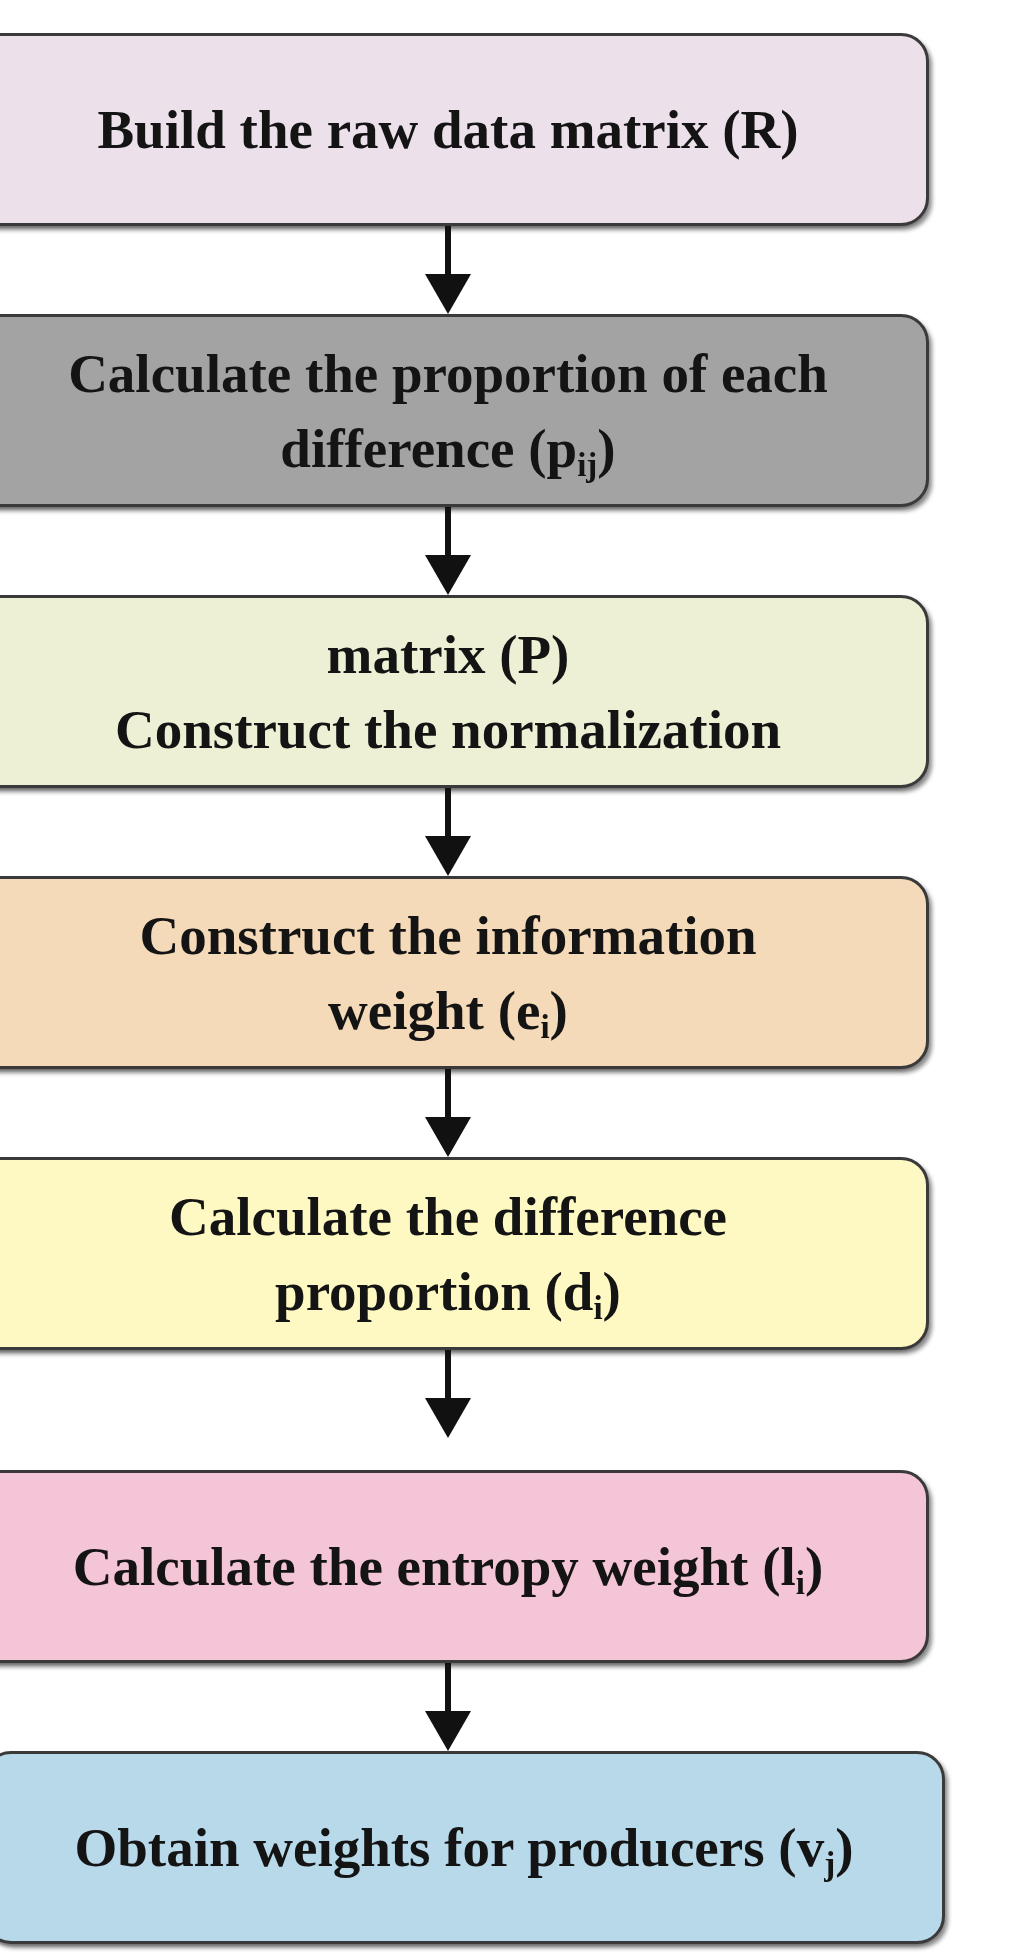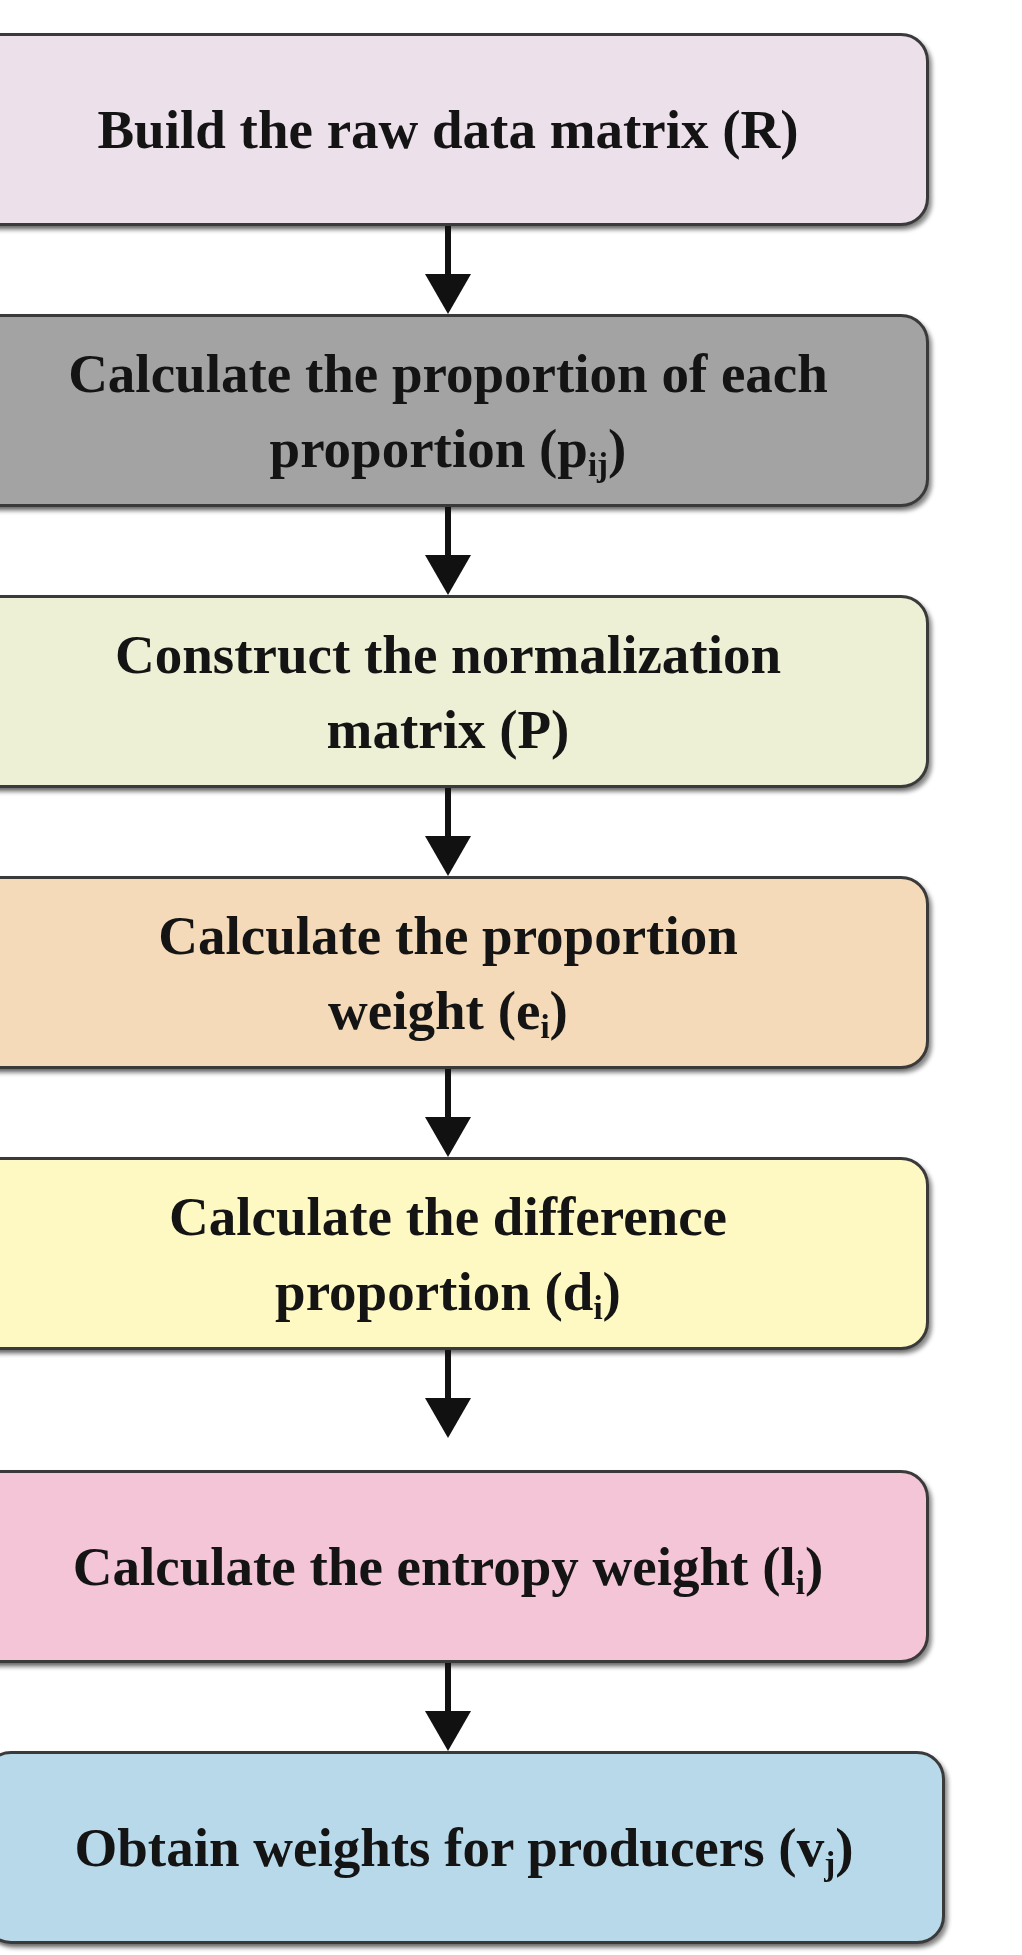--- a/index.html
+++ b/index.html
@@ -77,40 +77,40 @@
     <div class="flow-line"><span>Build the raw data matrix (R)</span><sub></sub><span></span></div>
   </div>
 
   <div class="flow-arrow">
     <div class="arrow-stem" style="background: rgb(17, 17, 17);"></div>
     <div class="arrow-head" style="border-top-color: rgb(17, 17, 17);"></div>
   </div>
 
   <div class="flow-box" style="background-color: #a3a3a3;">
     <div class="flow-line"><span>Calculate the proportion of each</span><sub></sub><span></span></div>
-    <div class="flow-line"><span>proportion (p</span><sub>ij</sub><span>)</span></div>
+    <div class="flow-line"><span>difference (p</span><sub>ij</sub><span>)</span></div>
   </div>
 
   <div class="flow-arrow">
     <div class="arrow-stem" style="background: rgb(17, 17, 17);"></div>
     <div class="arrow-head" style="border-top-color: rgb(17, 17, 17);"></div>
   </div>
 
   <div class="flow-box" style="background-color: rgb(238, 240, 213);">
+    <div class="flow-line"><span>matrix (P)</span><sub></sub><span></span></div>
     <div class="flow-line"><span>Construct the normalization</span><sub></sub><span></span></div>
-    <div class="flow-line"><span>matrix (P)</span><sub></sub><span></span></div>
   </div>
 
   <div class="flow-arrow">
     <div class="arrow-stem" style="background: rgb(17, 17, 17);"></div>
     <div class="arrow-head" style="border-top-color: rgb(17, 17, 17);"></div>
   </div>
 
   <div class="flow-box" style="background-color: rgb(244, 218, 184);">
-    <div class="flow-line"><span>Calculate the proportion</span><sub></sub><span></span></div>
+    <div class="flow-line"><span>Construct the information</span><sub></sub><span></span></div>
     <div class="flow-line"><span>weight (e</span><sub>i</sub><span>)</span></div>
   </div>
 
   <div class="flow-arrow">
     <div class="arrow-stem" style="background: rgb(17, 17, 17);"></div>
     <div class="arrow-head" style="border-top-color: rgb(17, 17, 17);"></div>
   </div>
 
   <div class="flow-box" style="background-color: #fef9c3;">
     <div class="flow-line"><span>Calculate the difference</span><sub></sub><span></span></div>

